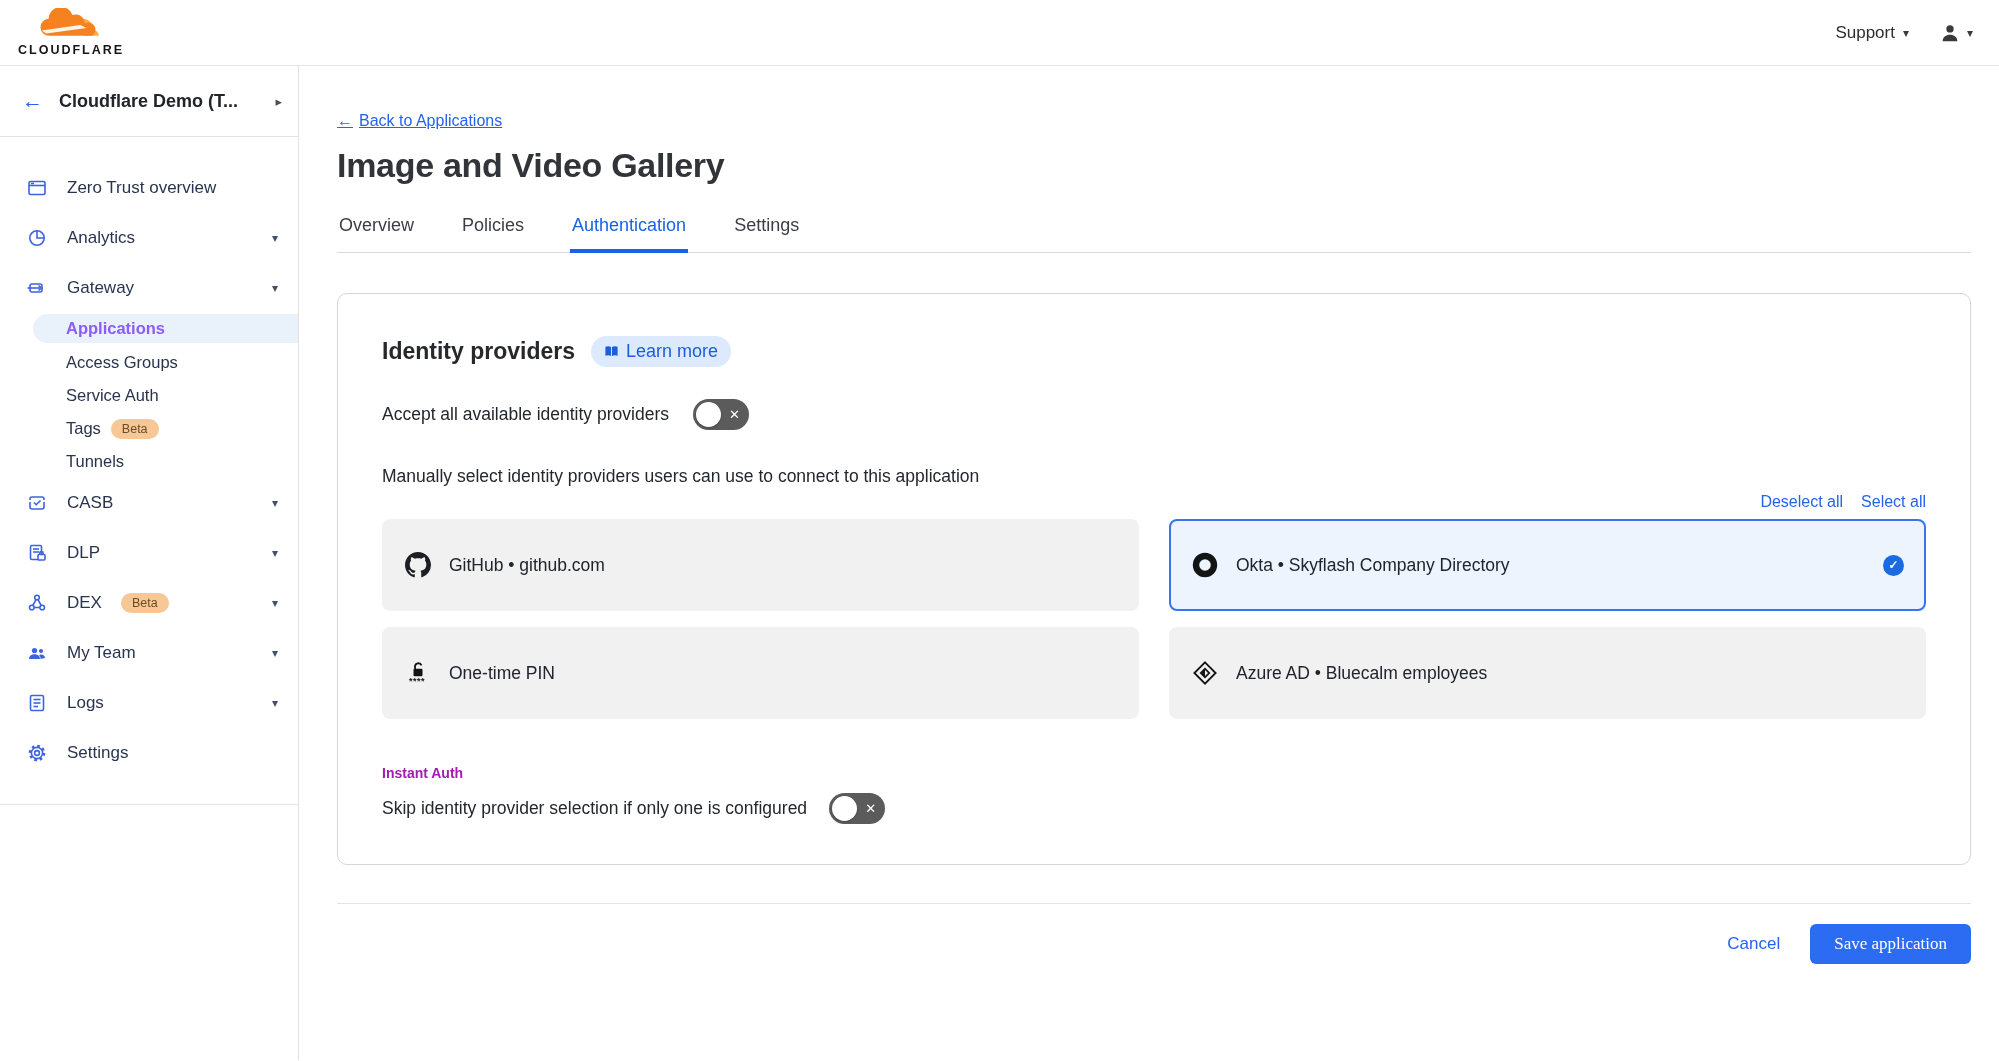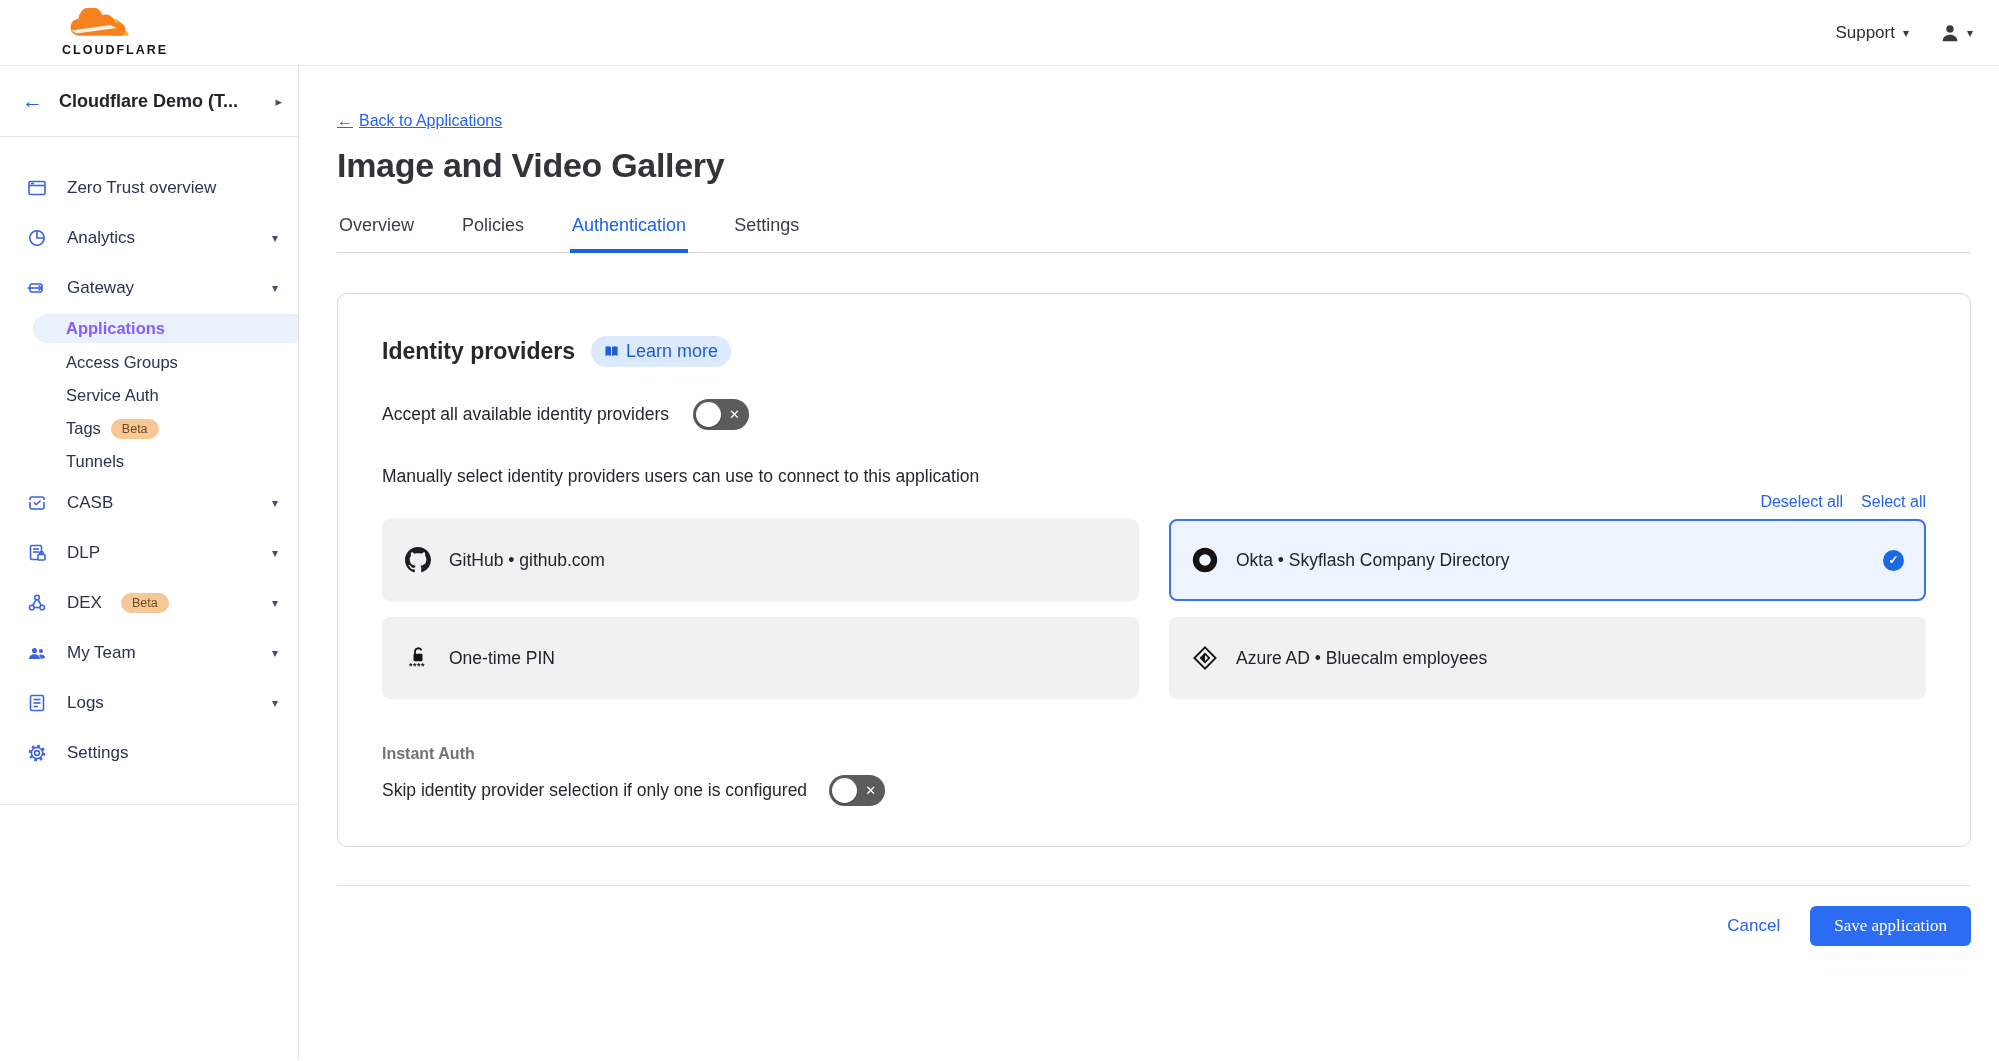--- a/index.html
+++ b/index.html
@@ -9,21 +9,21 @@
     background:#ffffff; color:#1f2430;
     font-family:"Liberation Sans", sans-serif;
   }
 
   
   .topbar {
     height:66px; border-bottom:1px solid #e8e8e8;
     display:flex; align-items:center; justify-content:space-between;
     padding:0 26px 0 18px; background:#fff;
   }
-  .brand { display:flex; flex-direction:column; gap:1px;margin-left:44px; }
+  .brand { display:flex; flex-direction:column; align-items:center; gap:1px; }
   .brand-word { font-size:12.5px; font-weight:800; letter-spacing:2px; color:#161616; }
   .topbar-right { display:flex; align-items:center; gap:30px; }
   .support { display:flex; align-items:center; gap:8px; font-size:17px; color:#2e2e2e; cursor:pointer; }
   .tb-caret { font-size:12px; color:#3a3a3a; }
   .user-menu { display:flex; align-items:center; gap:6px; cursor:pointer; }
 
   
   .shell { display:flex; height:994px; }
 
   
@@ -92,32 +92,32 @@
   }
   .knob {
     position:absolute; left:3px; top:3px; width:25px; height:25px;
     background:#fff; border-radius:50%; box-shadow:0 1px 2px rgba(0,0,0,.25);
   }
   .manual-text { margin-top:36px; font-size:17.5px; color:#23272e; }
   .links-row { display:flex; justify-content:flex-end; gap:18px; margin-top:6px; font-size:16px; }
   .links-row span { color:#2563eb; cursor:pointer; }
   .idp-grid { margin-top:8px; display:grid; grid-template-columns:1fr 1fr; column-gap:30px; row-gap:16px; }
   .tile {
-    height:82px; background:#f1f1f2; border-radius:8px; border:2px solid transparent;
+    height:92px; background:#f1f1f2; border-radius:8px; border:2px solid transparent;
     display:flex; align-items:center; gap:17px; padding:16px 20px;
     font-size:17.5px; font-weight:500; color:#20242c; cursor:pointer;
   }
   .tile.selected { background:#edf4fe; border-color:#3a74ea; }
   .tile-ico { width:28px; height:28px; display:flex; align-items:center; justify-content:center; flex:none; }
   .tile-check {
     margin-left:auto; width:21px; height:21px; border-radius:50%;
     background:#1a6be0; color:#fff; font-size:12px; font-weight:700;
     display:flex; align-items:center; justify-content:center;
   }
-  .instant-h { margin-top:46px; font-size:16px; font-weight:700; color:#737373; }
+  .instant-h { margin-top:46px; font-size:14px; font-weight:700; color:#a21caf; }
   .instant-row { margin-top:12px; display:flex; align-items:center; gap:22px; font-size:17.5px; color:#23272e; }
 
   
   .footer {
     margin-top:38px; border-top:1px solid #e4e4e4; padding-top:20px;
     display:flex; justify-content:flex-end; align-items:center; gap:30px;
   }
   .cancel-link { color:#2563eb; font-size:17px; cursor:pointer; }
   .save-btn {
     background:#2c6cf2; color:#fff; border:none; border-radius:6px;

